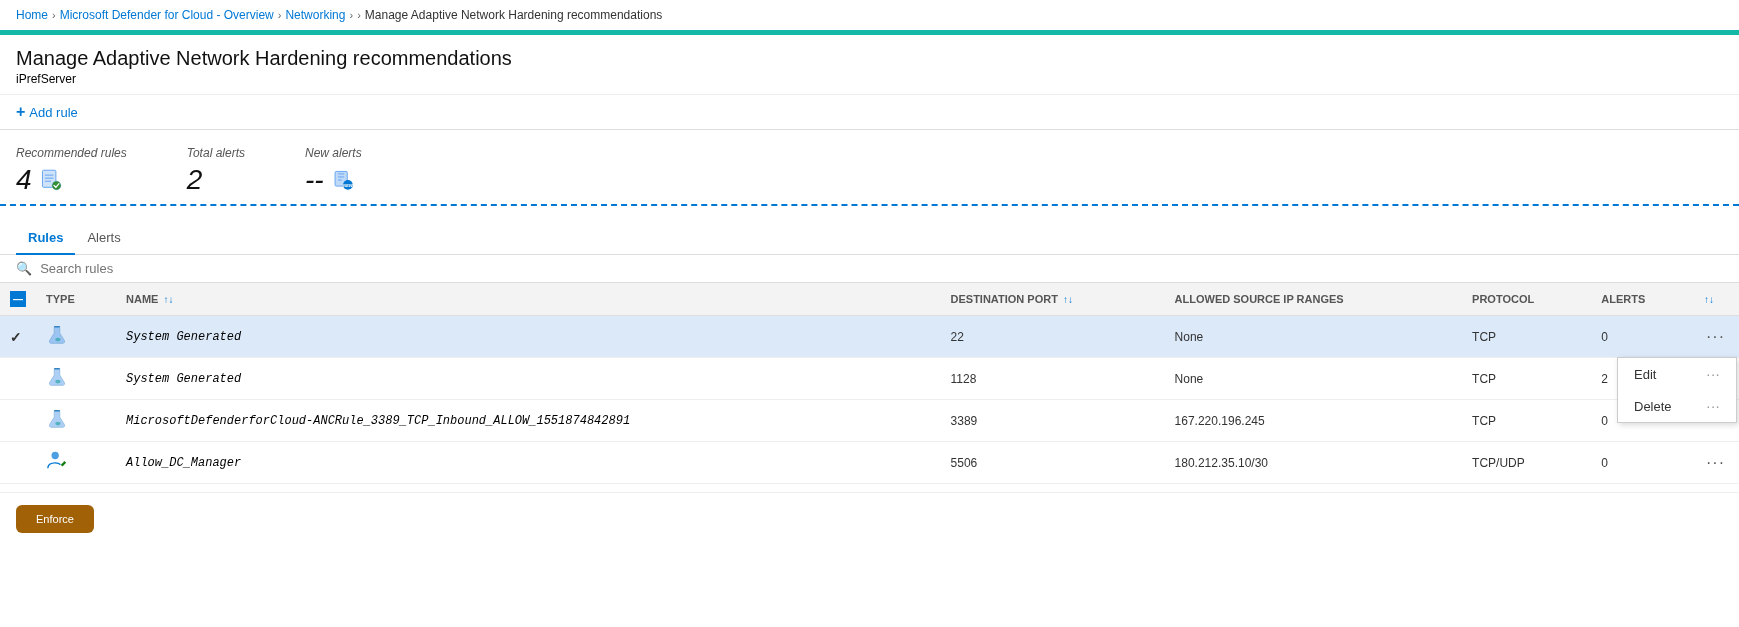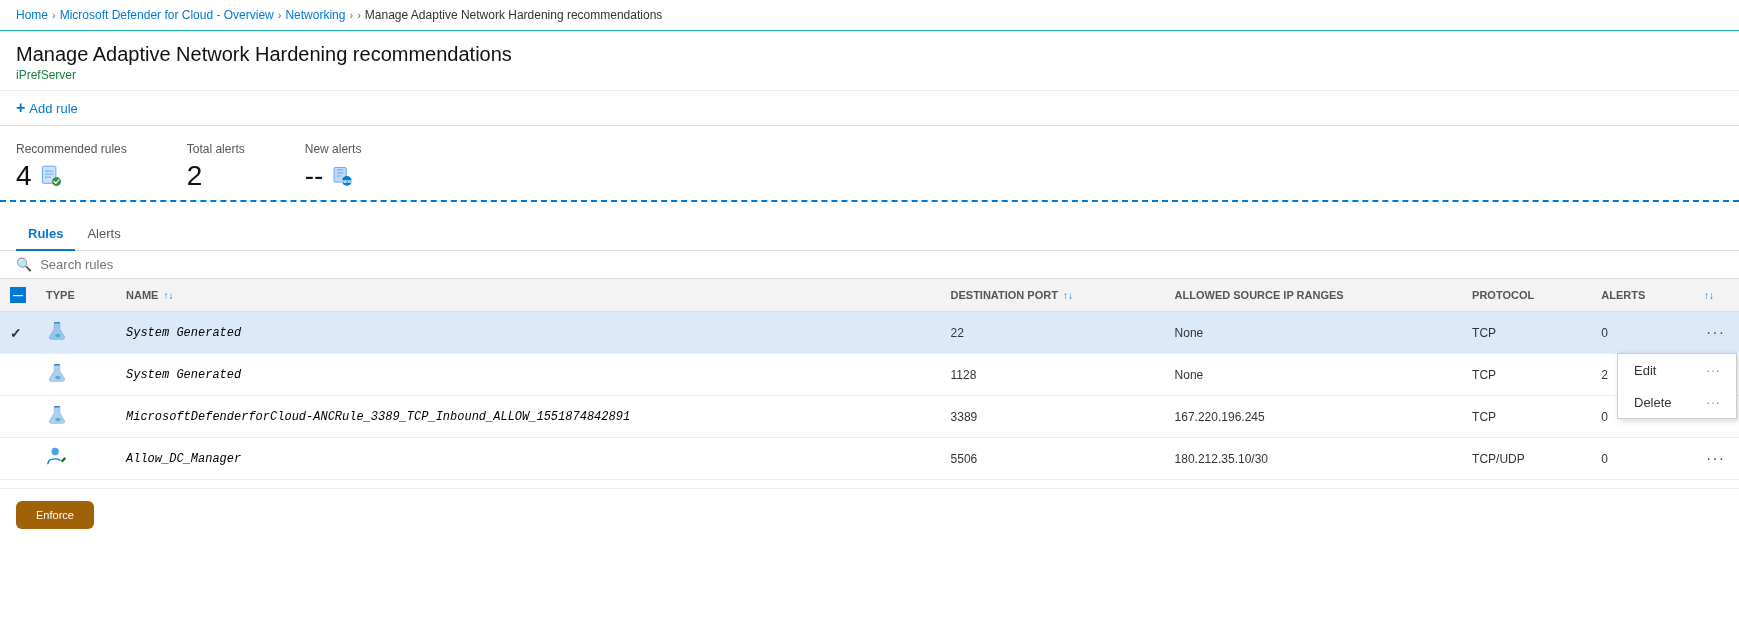--- a/index.html
+++ b/index.html
@@ -2,52 +2,53 @@
 <html><head>
   <meta charset="utf-8">
   <style>
     * { box-sizing: border-box; margin: 0; padding: 0; }
     body { font-family: 'Segoe UI', Arial, sans-serif; font-size: 13px; color: #333; background: #fff; }
 
     
     .breadcrumb {
       display: flex; align-items: center; gap: 4px;
       padding: 8px 16px; font-size: 12px; color: #0078d4;
-      border-bottom: 1px solid #14b8a6;
+      border-bottom: 5px solid #14b8a6;
     }
     .breadcrumb span { color: #333; }
     .breadcrumb a { color: #0078d4; text-decoration: none; cursor: pointer; }
     .breadcrumb .sep { color: #666; font-size: 11px; }
 
     
     .page-header {
       padding: 12px 16px 8px;
       border-bottom: 1px solid #eee;
     }
     .page-title { font-size: 20px; font-weight: 300; color: #111; }
-    .page-subtitle { font-size: 12px; color: #15803d; margin-top: 2px; }
+    .page-subtitle { font-size: 12px; color: #000000; margin-top: 2px; }
 
     
     .toolbar {
       padding: 8px 16px;
       border-bottom: 1px solid #ddd;
     }
     .add-rule-btn {
       display: flex; align-items: center; gap: 4px;
       background: none; border: none; color: #0078d4; font-size: 13px;
       cursor: pointer; padding: 0;
     }
     .add-rule-btn .plus { font-size: 16px; font-weight: bold; }
 
     
     .stats-row {
       display: flex; gap: 60px;
       padding: 16px 16px 8px;
       border-bottom: 2px dashed #0078d4;
       margin: 0 0 0 0;
+      font-style: italic;
     }
     .stat-item { display: flex; flex-direction: column; }
     .stat-label { font-size: 12px; color: #555; margin-bottom: 4px; }
     .stat-value-row { display: flex; align-items: center; gap: 8px; }
     .stat-number { font-size: 28px; font-weight: 300; color: #111; }
 
     
     .tabs {
       display: flex; gap: 0;
       padding: 0 16px;

